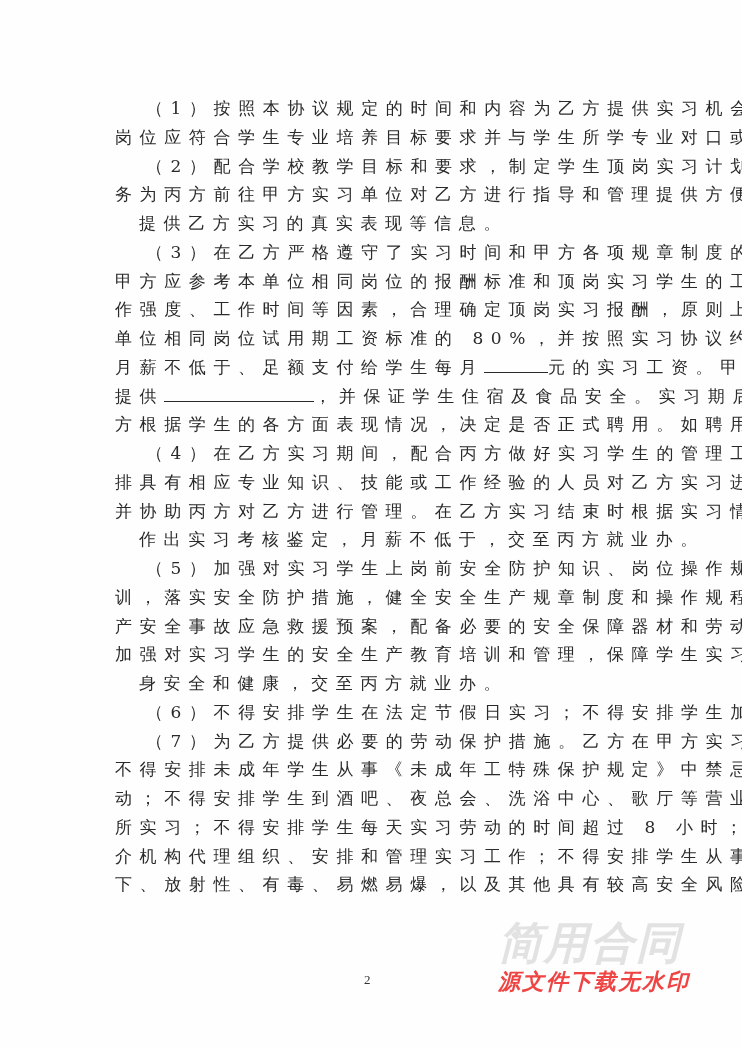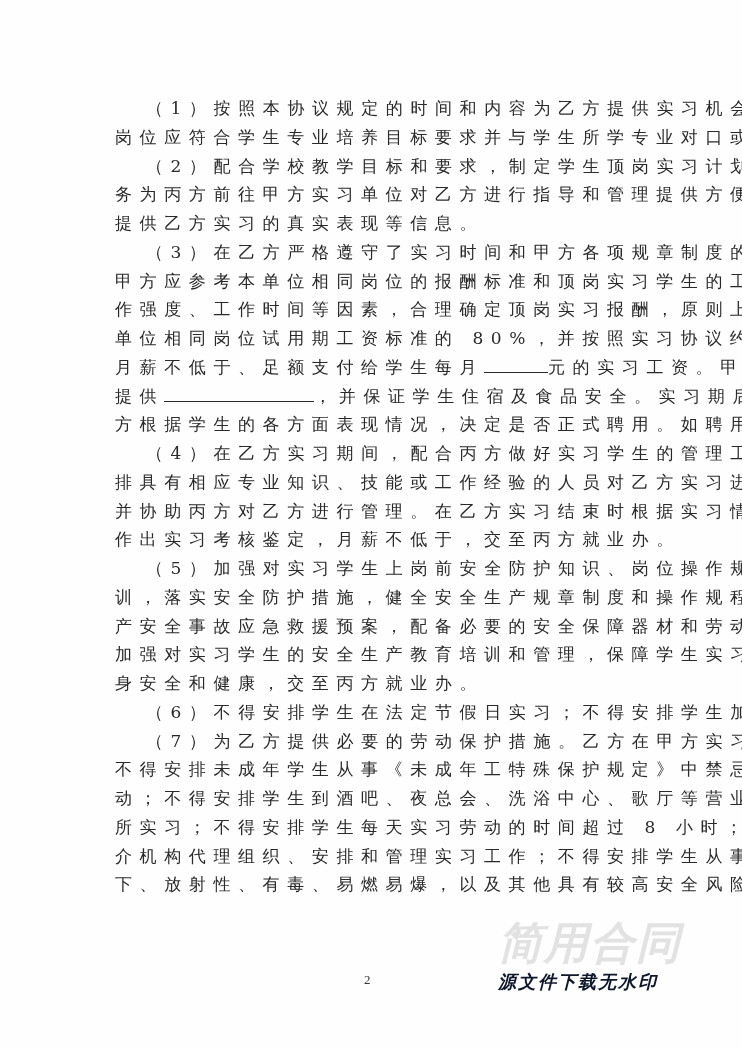--- a/index.html
+++ b/index.html
@@ -36,20 +36,21 @@
     letter-spacing: 7.6px;
     text-align: justify;
     text-align-last: justify;
     overflow: visible;
   }
   .line.indent {
     padding-left: 31px;
   }
   .line.short {
     text-align-last: left;
+    margin-left: 24px;
   }
   .blank {
     display: inline-block;
     border-bottom: 1px solid #2a2a2a;
     height: 16px;
     vertical-align: baseline;
     letter-spacing: 0;
   }
   .page-number {
     position: absolute;
@@ -71,24 +72,24 @@
     font-style: italic;
     pointer-events: none;
   }
   .watermark .wm-main {
     font-size: 44px;
     letter-spacing: 2px;
     line-height: 50px;
     color: #e2e2e2;
   }
   .watermark .wm-sub {
-    font-size: 18px;
+    font-size: 22px;
     letter-spacing: 2px;
     line-height: 28px;
-    color: #0f172a;
+    color: #ef4444;
   }
 </style>
 </head>
 <body>
 
 <div class="page">
   <div class="doc" id="doc">
       <div class="line indent">（1）按照本协议规定的时间和内容为乙方提供实习机会，实习</div>
       <div class="line">岗位应符合学生专业培养目标要求并与学生所学专业对口或相近。</div>
       <div class="line indent">（2）配合学校教学目标和要求，制定学生顶岗实习计划。有义</div>

